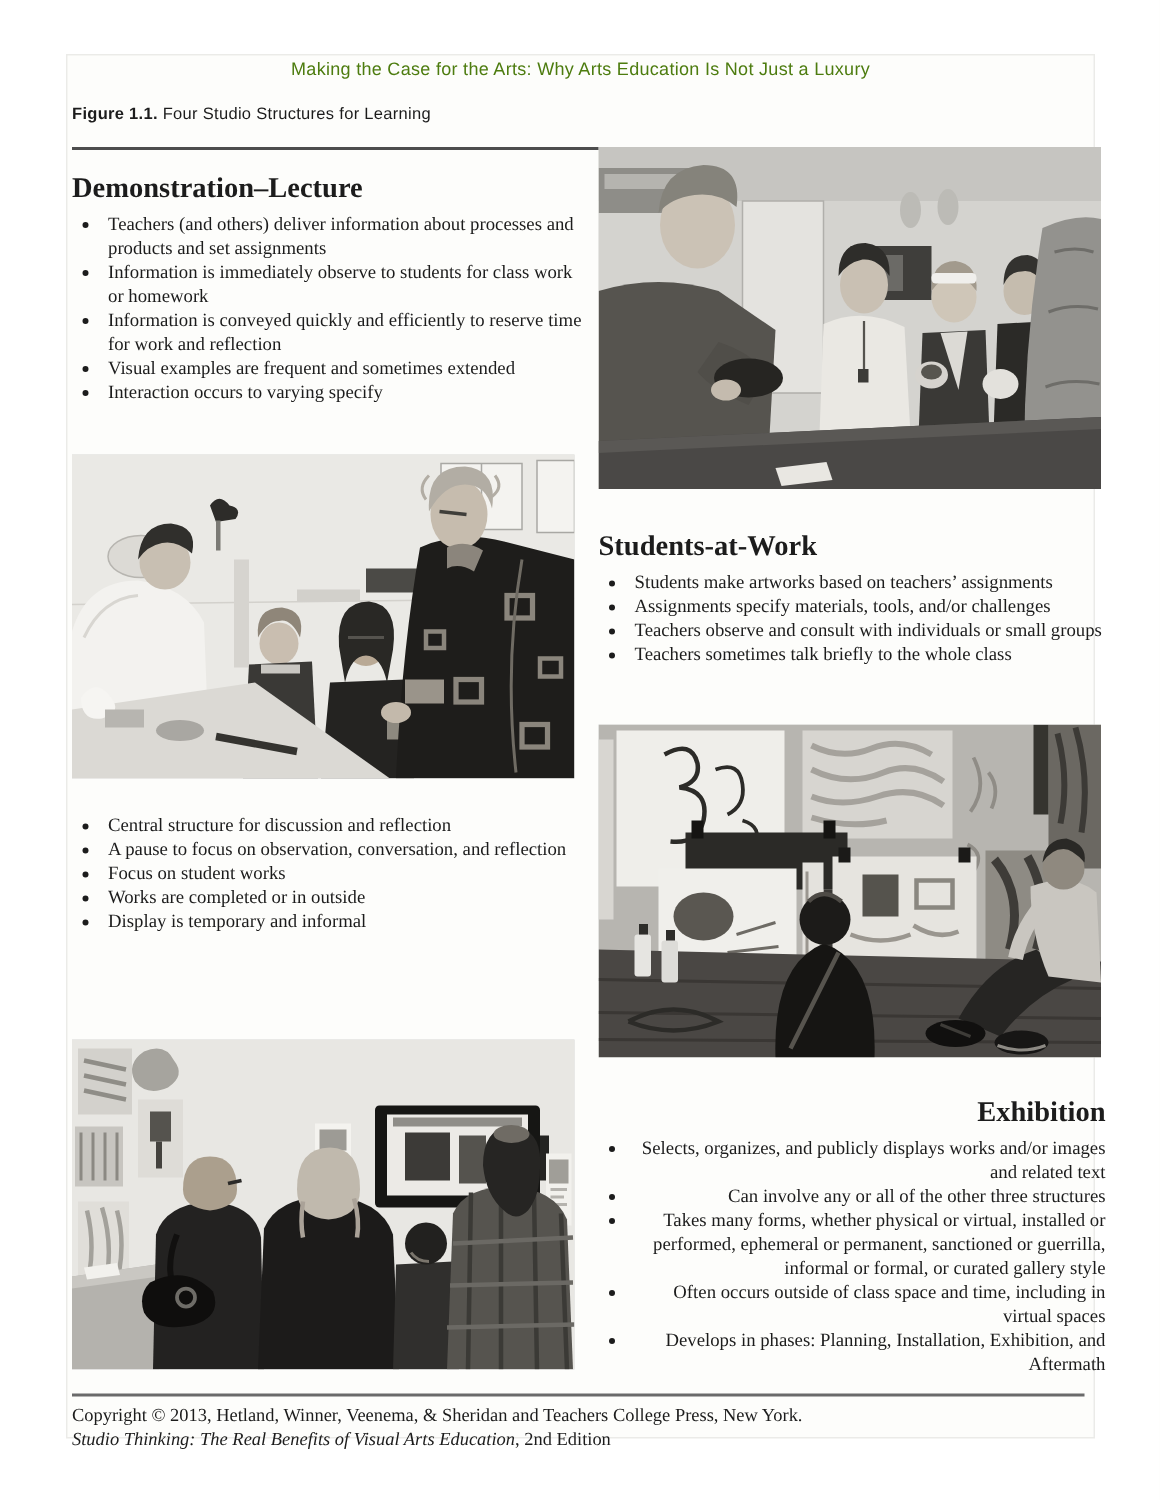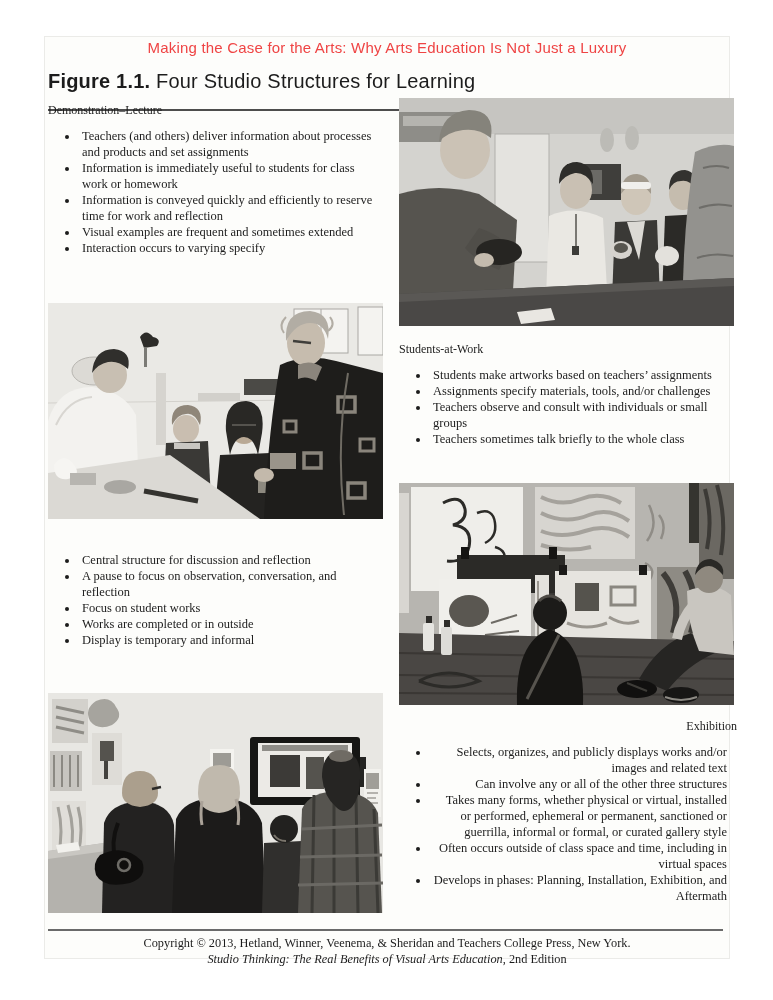--- a/index.html
+++ b/index.html
@@ -6,64 +6,64 @@
   body{
     width:773px;height:1000px;position:relative;background:#ffffff;
     font-family:"Liberation Serif", serif;color:#1c1c1c;overflow:hidden;
   }
   .page{
     position:absolute;left:45px;top:37px;width:684px;height:921px;
     background:#fdfdfb;outline:1px solid #ebebe8;
   }
   .running-head{
     position:absolute;left:45px;top:39px;width:684px;text-align:center;
-    font-family:"Liberation Sans", sans-serif;font-size:15px;color:#ef4444;
+    font-family:"Liberation Sans", sans-serif;font-size:12px;color:#4d7c0f;
     letter-spacing:.2px;
   }
   .figure-head{
     position:absolute;left:48px;top:70px;width:676px;
-    font-family:"Liberation Sans", sans-serif;font-size:20px;
+    font-family:"Liberation Sans", sans-serif;font-size:11px;
     border-bottom:2px solid #4d4d4d;padding-bottom:16px;letter-spacing:.2px;
   }
   .figure-head .lbl{font-weight:bold;}
   .section{position:absolute;}
-  .section h3{font-size:12px;margin:0 0 4px 0;font-weight:normal;}
-  .section ul{margin:10px;padding-left:21px;}
+  .section h3{font-size:19px;margin:12px 0 4px 0;font-weight:bold;}
+  .section ul{margin:0;padding-left:21px;}
   .section li{font-size:12.5px;line-height:16px;padding-left:3px;}
   #sec-demo{left:48px;top:103px;width:340px;}
   #sec-saw{left:399px;top:342px;width:338px;}
   #sec-critique{left:48px;top:542px;width:344px;}
   #sec-exhibit{left:399px;top:719px;width:338px;text-align:right;}
   .photo{position:absolute;overflow:hidden;background:#d8d7d3;}
   .photo svg{display:block;width:100%;height:100%;}
   #photo-demo{left:399px;top:98px;width:335px;height:228px;}
   #photo-saw{left:48px;top:303px;width:335px;height:216px;}
   #photo-crit{left:399px;top:483px;width:335px;height:222px;}
   #photo-exhib{left:48px;top:693px;width:335px;height:220px;}
   .footer-rule{position:absolute;left:48px;top:929px;width:675px;height:2px;background:#6a6a6a;}
-  .footer-text{position:absolute;left:48px;top:936px;width:678px;font-size:12.3px;line-height:15.5px;text-align:center;}
+  .footer-text{position:absolute;left:48px;top:936px;width:678px;font-size:12.3px;line-height:15.5px;}
   .footer-text .book{font-style:italic;}
 </style>
 </head>
 <body>
 
 <div class="page"></div>
 
 <div class="running-head">Making the Case for the Arts:  Why Arts Education Is Not Just a Luxury</div>
 
 <div class="figure-head">
   <span class="lbl">Figure 1.1.</span>
   <span>Four Studio Structures for Learning</span>
 </div>
 
 <div class="section" id="sec-demo">
   <h3>Demonstration–Lecture</h3>
   <ul>
     <li>Teachers (and others) deliver information about processes and products and set assignments</li>
-    <li>Information is immediately useful to students for class work or homework</li>
+    <li>Information is immediately observe to students for class work or homework</li>
     <li>Information is conveyed quickly and efficiently to reserve time for work and reflection</li>
     <li>Visual examples are frequent and sometimes extended</li>
     <li>Interaction occurs to varying specify</li>
   </ul>
 </div>
 
 <div class="photo" id="photo-demo" aria-label="Black-and-white photo: teacher demonstrating with a ceramic bowl to four students standing around a work table">
   <svg viewBox="0 0 335 228" preserveAspectRatio="none">
     <rect width="335" height="228" fill="#d4d3cf"></rect>
     <rect x="0" y="0" width="335" height="36" fill="#c6c5c1"></rect>

